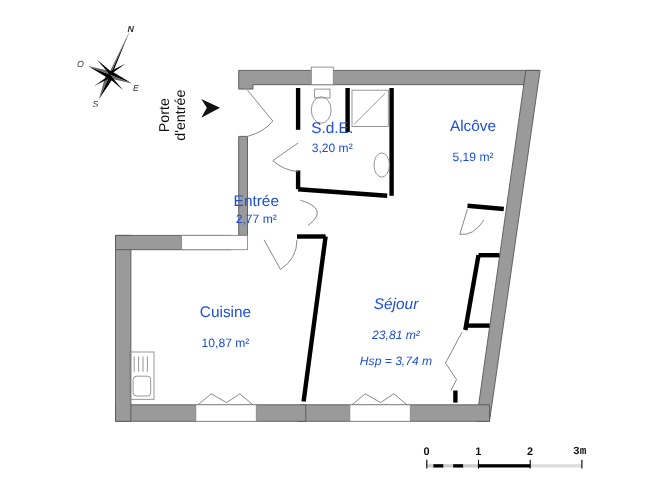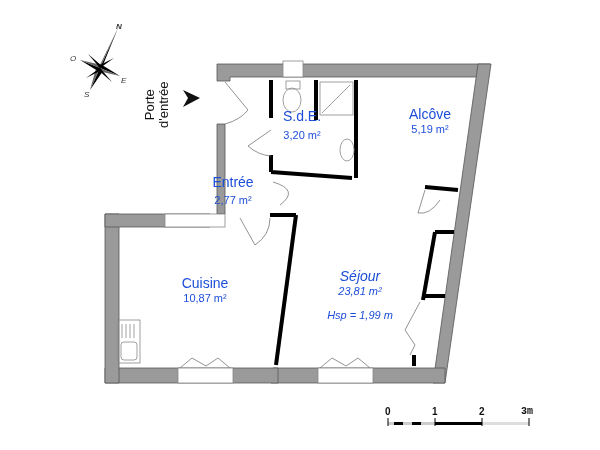--- a/index.html
+++ b/index.html
@@ -1,20 +1,20 @@
 <!DOCTYPE html>
 <html><head>
 <meta charset="utf-8">
 <style>
   html, body { margin: 0; padding: 0; background: #ffffff; }
   body { width: 600px; height: 450px; position: relative; overflow: hidden; font-family: "Liberation Sans", sans-serif; }
   svg.plan { position: absolute; left: 0; top: 0; }
   .room-label { position: absolute; color: #1d4ed8; text-align: center; white-space: nowrap; }
   .room-name { font-size: 14px; line-height: 16px; }
-  .room-area { font-size: 11px; line-height: 14px; margin-top: 0; }
+  .room-area { font-size: 11px; line-height: 14px; margin-top: 14px; }
   .room-extra { font-size: 11px; line-height: 14px; margin-top: 10px; }
   .entry-label { position: absolute; font-size: 13px; line-height: 14px; color: #111; transform: rotate(-90deg); transform-origin: left top; white-space: nowrap; text-align: center; }
   .scale-label { position: absolute; font-size: 10px; font-weight: bold; color: #111; }
   .compass-letter { position: absolute; font-size: 8px; font-style: italic; color: #333; }
 </style>
 </head>
 <body>
 
 <svg class="plan" width="600" height="450" viewBox="0 0 600 450">
 
@@ -140,19 +140,19 @@
 </div>
 
 <div class="room-label" style="left:165px; top:275px; width:80px;">
   <div class="room-name">Cuisine</div>
   <div class="room-area">10,87 m²</div>
 </div>
 
 <div class="room-label" style="left:320px; top:268px; width:80px;font-style:italic;">
   <div class="room-name">Séjour</div>
   <div class="room-area">23,81 m²</div>
-  <div class="room-extra">Hsp = 1,99 m</div>
+  <div class="room-extra">Hsp = 3,74 m</div>
 </div>
 
 <span class="scale-label" style="left:385px; top:406px;">0</span>
 <span class="scale-label" style="left:432px; top:406px;">1</span>
 <span class="scale-label" style="left:479px; top:406px;">2</span>
 <span class="scale-label" style="left:521px; top:406px;font-family:Liberation Mono, monospace;">3m</span>
 
 </body></html>

